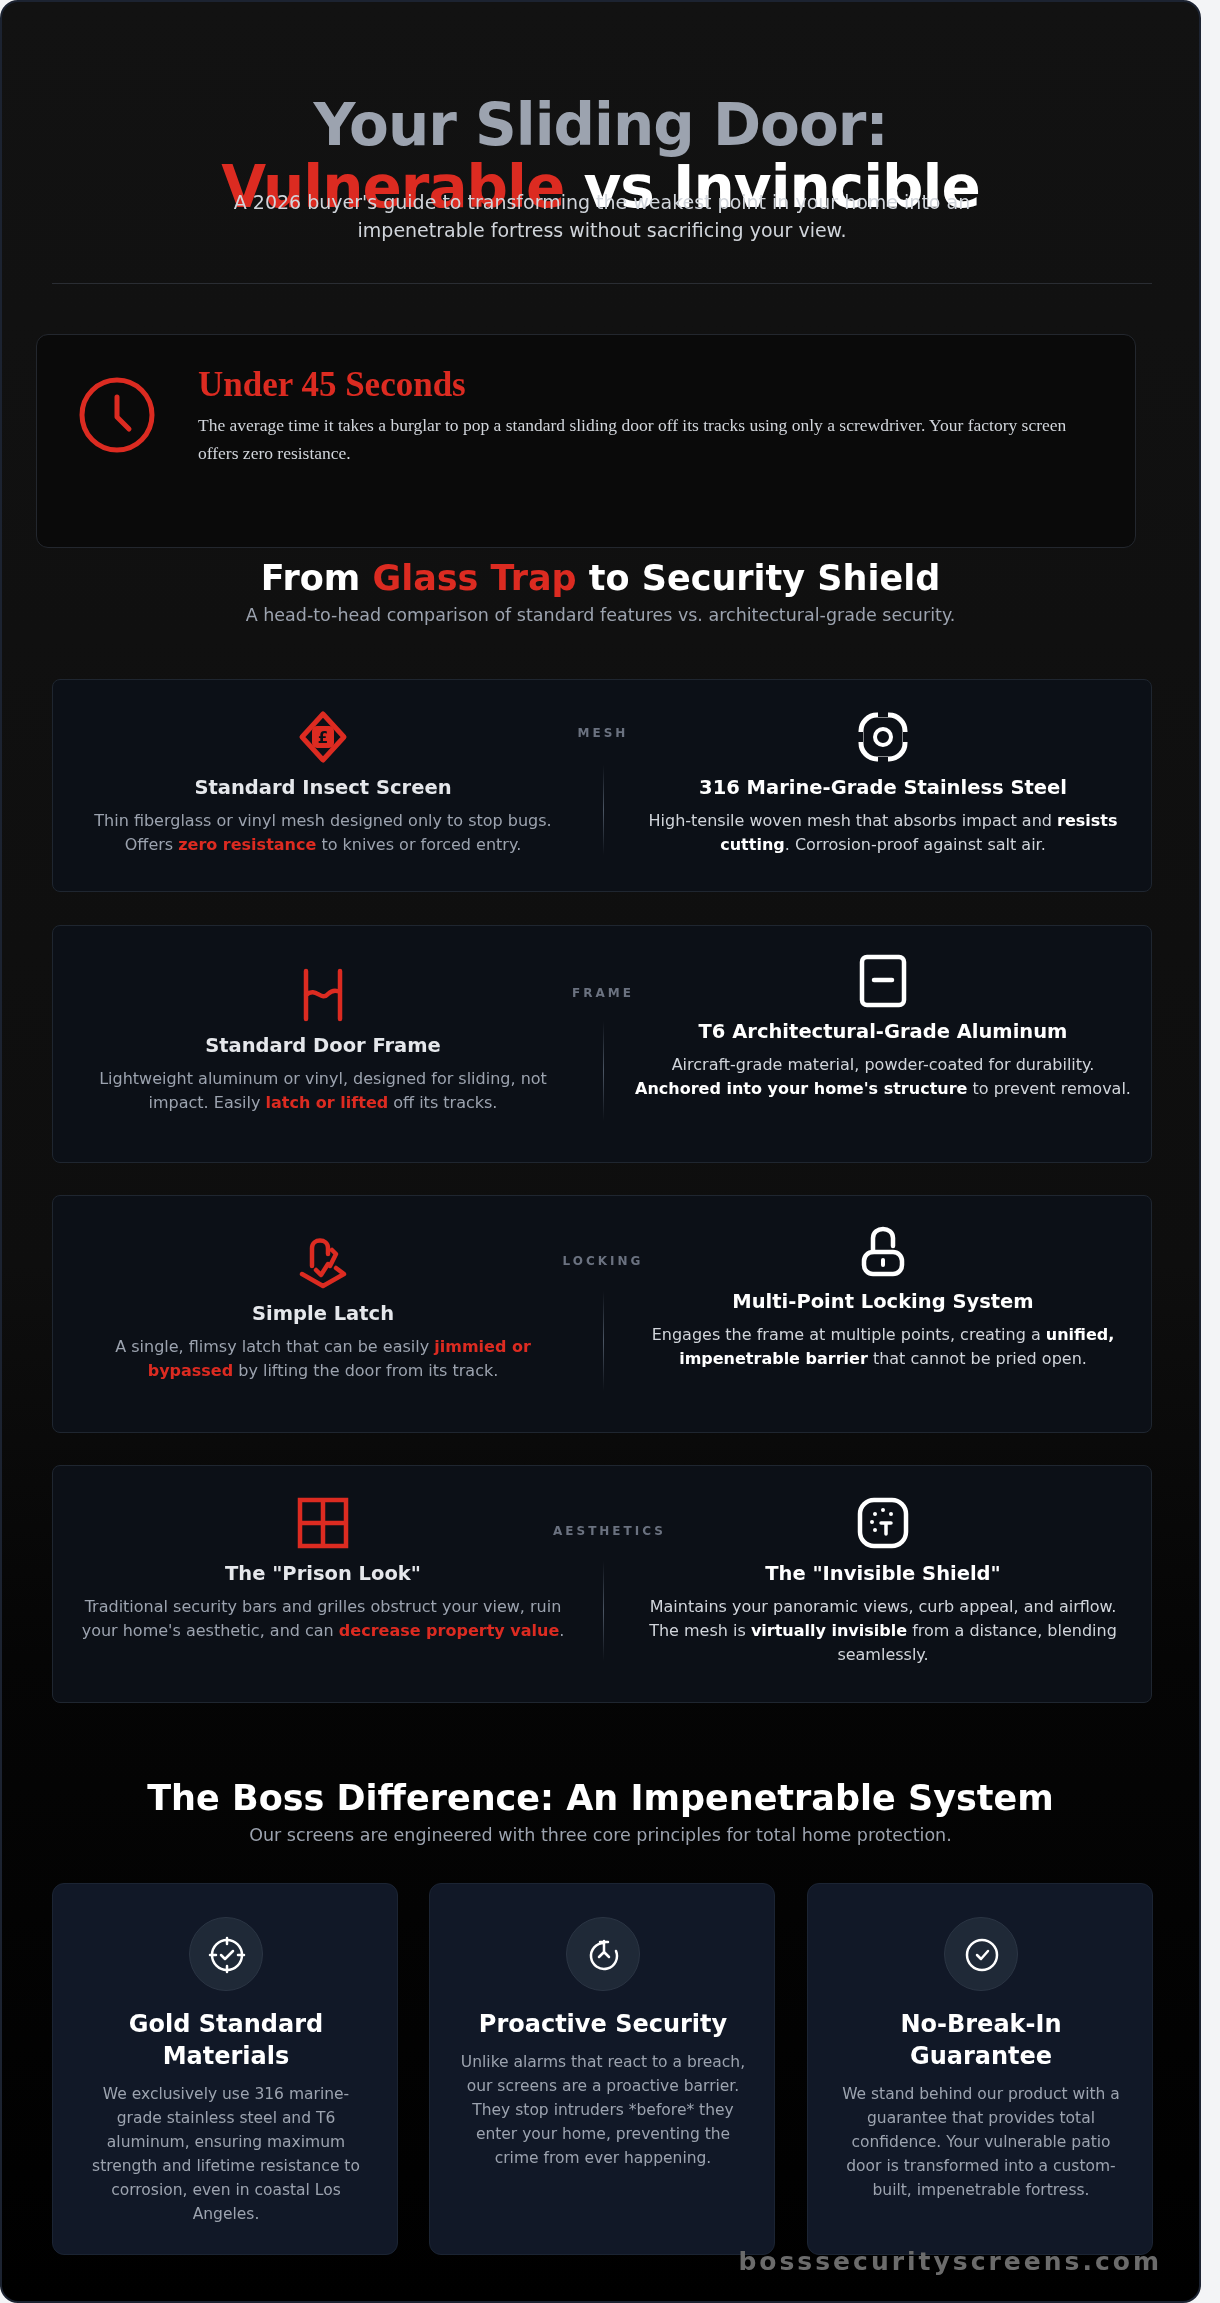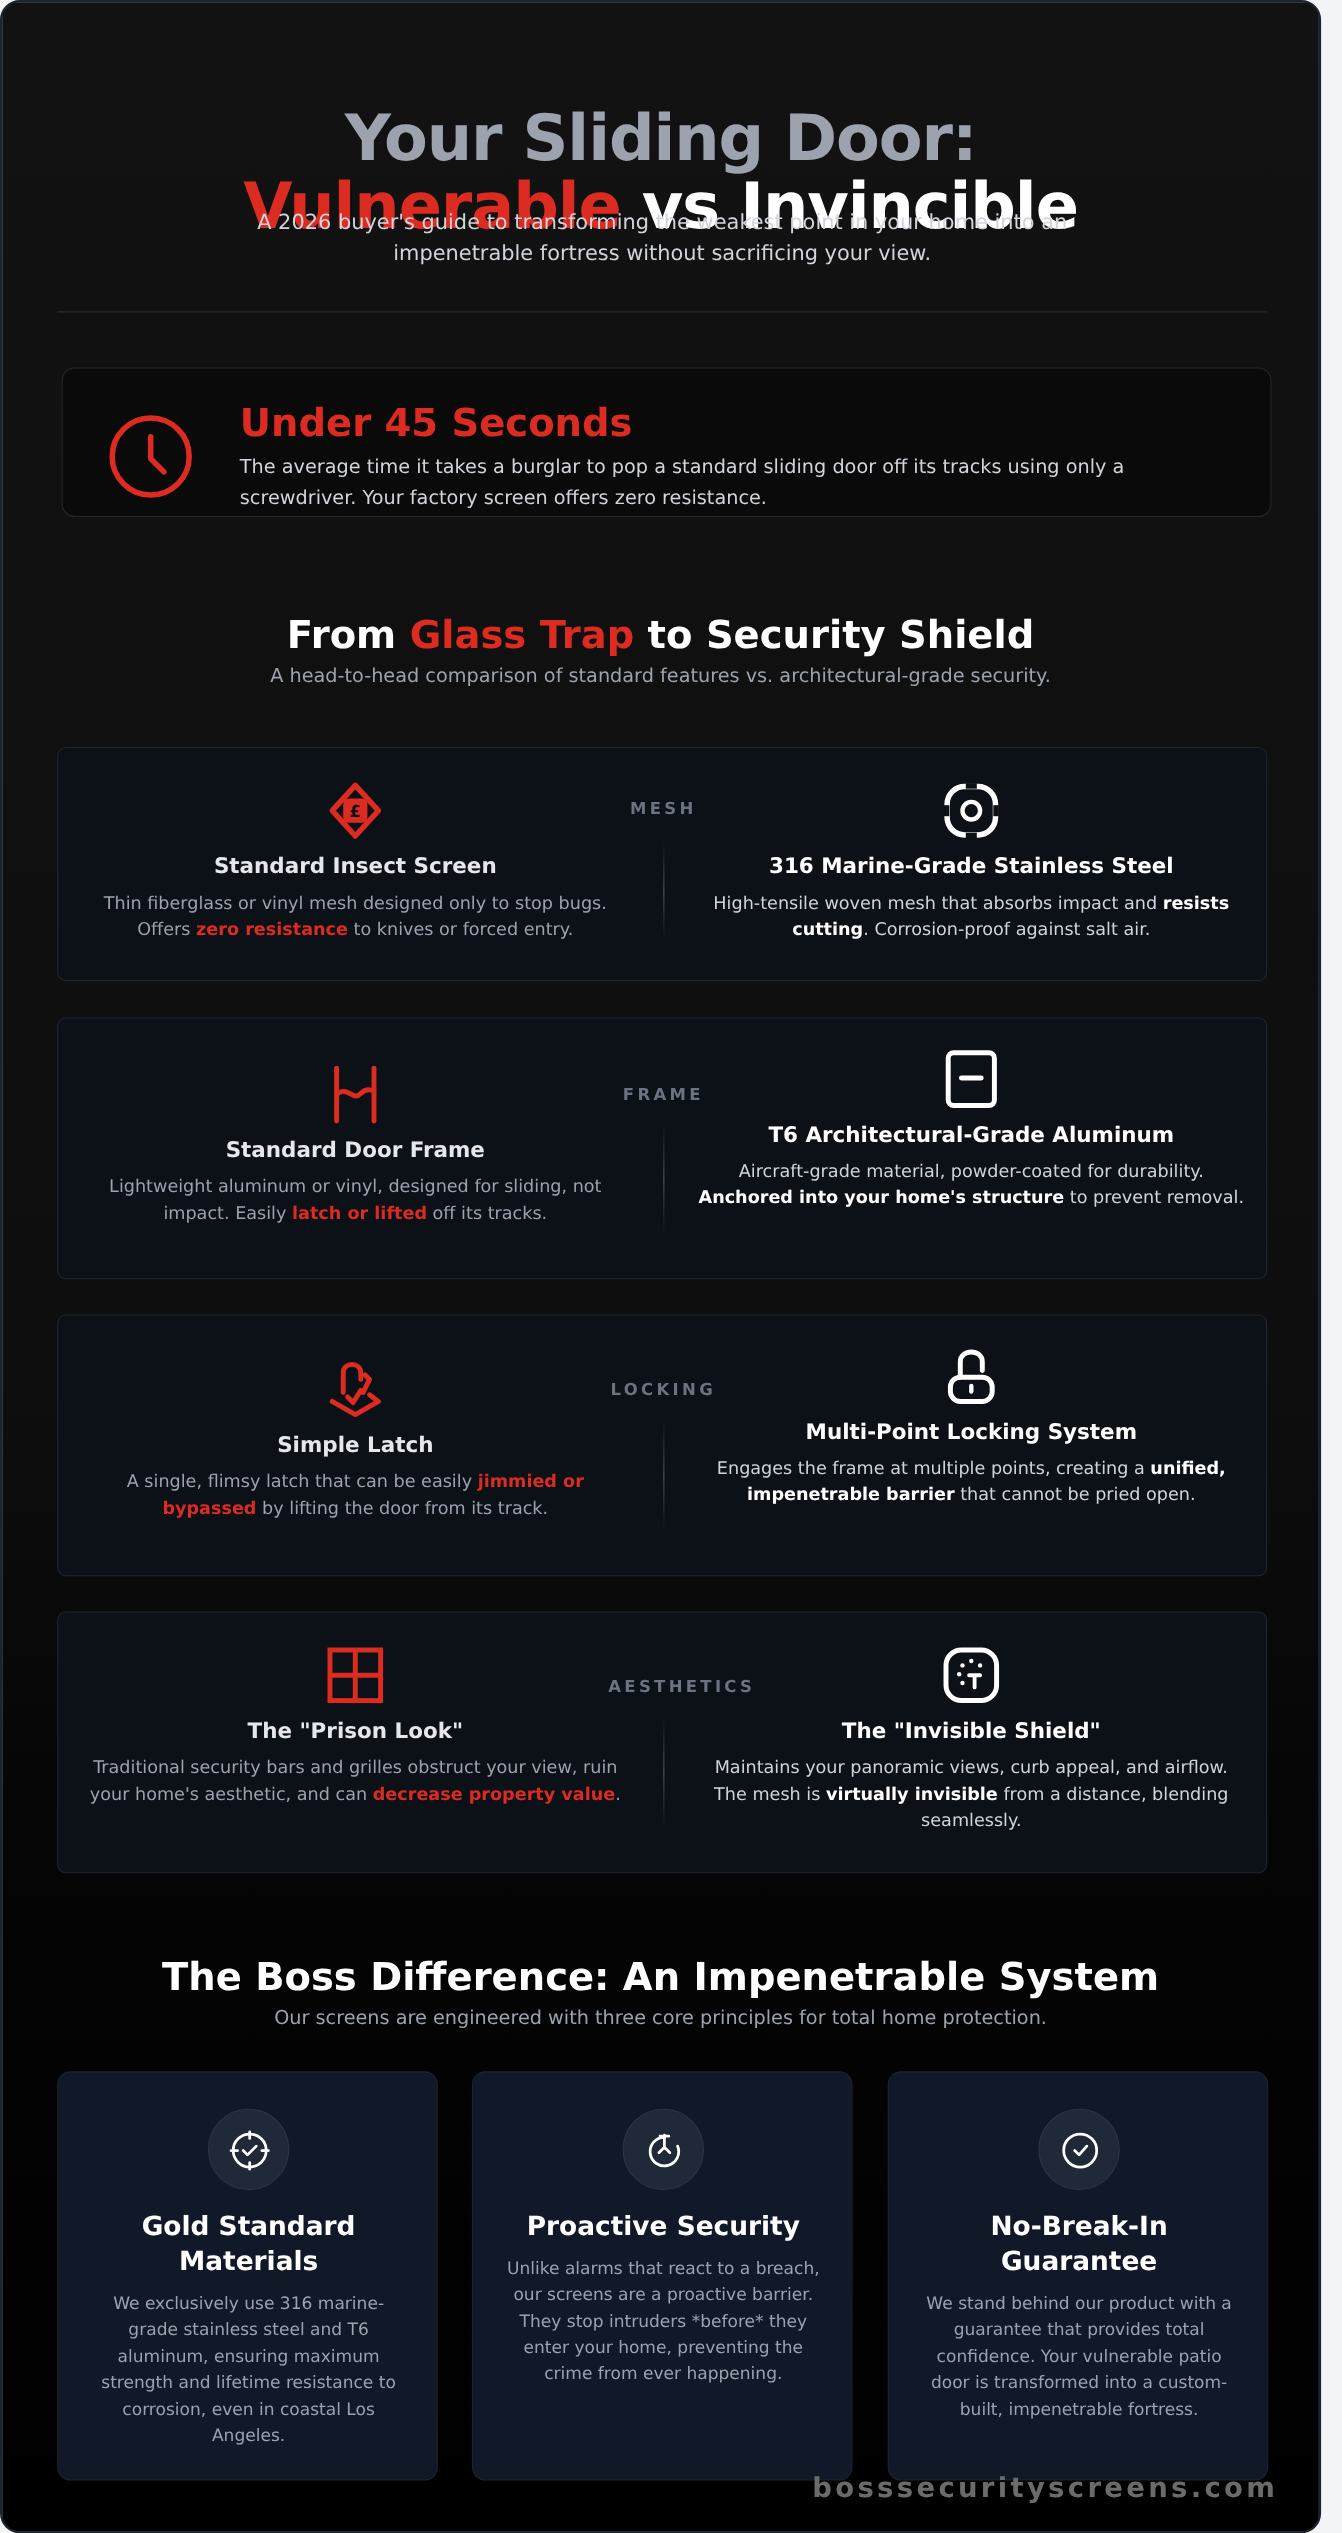--- a/index.html
+++ b/index.html
@@ -24,22 +24,22 @@
   .hero-title .l2 { display: block; color: #ffffff; }
   .hero-title .red { color: #dc2b21; }
   .hero-sub {
     position: absolute; left: 190px; width: 820px; top: 186px;
     text-align: center; color: #d1d5db; font-size: 19px; line-height: 28px;
   }
   .hr { position: absolute; left: 50px; width: 1100px; top: 281px; height: 1px; background: #2a2d33; }
 
   
   .alert {
-    position: absolute; left: 54px; top: 332px; width: 1100px; height: 136px;
-    border: 1px solid #23272e; border-radius: 12px; background: #0a0a0a;
+    position: absolute; left: 34px; top: 332px; width: 1100px; height: 214px;
+    border: 1px solid #23272e; border-radius: 12px; background: #0a0a0a; font-family: Liberation Serif, serif;
   }
   .alert .clock { position: absolute; left: 40px; top: 40px; width: 80px; height: 80px; }
   .alert .atitle { position: absolute; left: 161px; top: 30px; color: #dc2b21; font-weight: bold; font-size: 35px; }
   .alert .atext { position: absolute; left: 161px; top: 76px; width: 900px; color: #d1d5db; font-size: 17.5px; line-height: 28px; }
 
   
   .sec-title {
     position: absolute; left: 0; width: 100%; text-align: center;
     color: #ffffff; font-weight: bold; font-size: 35px;
   }
@@ -57,21 +57,21 @@
   .cmp h3 { font-size: 19.5px; font-weight: bold; margin-top: 12px; }
   .cmp .left h3 { color: #e5e7eb; }
   .cmp .right h3 { color: #ffffff; }
   .cmp p { font-size: 16px; line-height: 24px; margin-top: 10px; }
   .cmp .left p { color: #9ca3af; }
   .cmp .right p { color: #d1d5db; }
   .cmp .left p b { color: #dc2b21; }
   .cmp .right p b { color: #ffffff; }
   .cmp .cat {
     position: absolute; left: 500px; width: 100px; text-align: center;
-    color: #6b7280; font-weight: bold; font-size: 15px; letter-spacing: 3px;
+    color: #6b7280; font-weight: bold; font-size: 12px; letter-spacing: 3px;
   }
   .cmp .vline {
     position: absolute; left: 550px; width: 1px; height: 90px;
     background: linear-gradient(180deg, rgba(75,85,99,0) 0%, #4b5563 50%, rgba(75,85,99,0) 100%);
   }
 
   
   .feat {
     position: absolute; top: 1881px; width: 346px; height: 372px;
     border: 1px solid #1b2433; border-radius: 12px; background: #111827; text-align: center;

